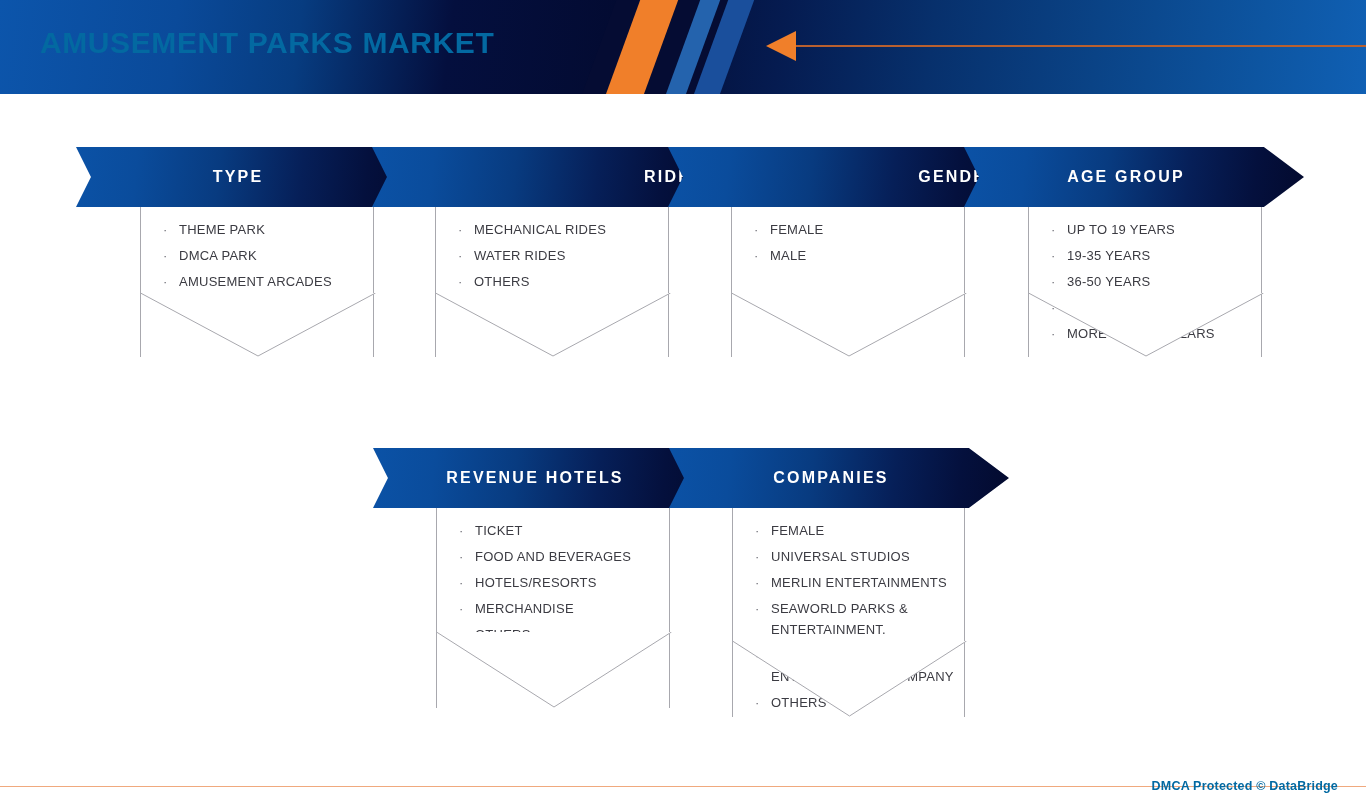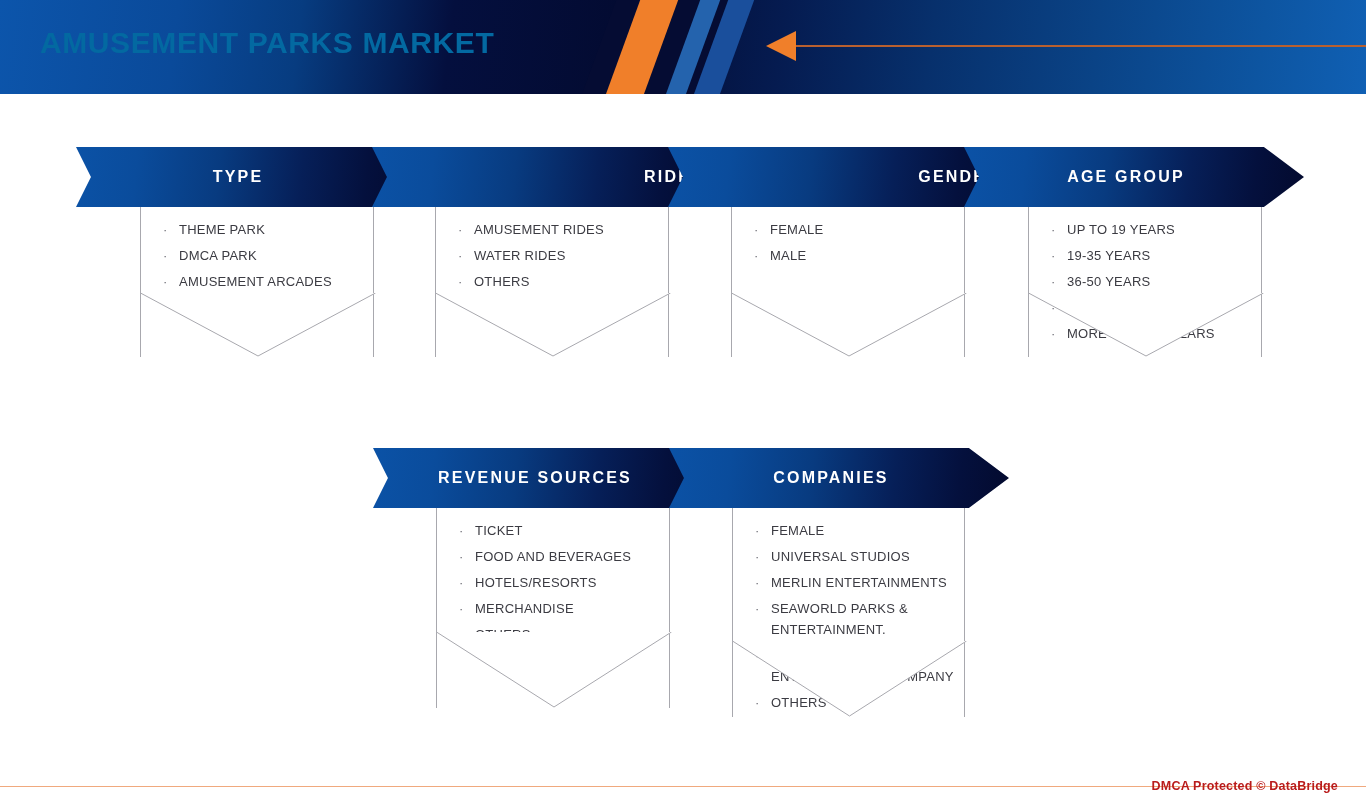--- a/index.html
+++ b/index.html
@@ -187,21 +187,21 @@
     left: 0;
     top: 786px;
     width: 1366px;
     height: 1.4px;
     background: #f0a97e;
   }
   .footer-credit {
     position: absolute;
     right: 28px;
     top: 779px;
-    color: #b91c1c;
+    color: #0369a1;
     font-size: 12.5px;
     font-weight: bold;
     letter-spacing: 0.2px;
     white-space: nowrap;
   }
 </style>
 </head>
 <body>
 
 <div class="header">
@@ -250,21 +250,21 @@
   </div>
 
   <div class="segment">
     <div class="banner" style="left:372px; top:53px; width:340px;justify-content:flex-end;">
       <span class="banner-label">RIDES</span>
     </div>
     <div class="bodybox" style="left:435px; top:113px; width:234px; height:150px;">
       <div class="items">
         <div class="item">
           <span class="bullet">·</span>
-          <span class="item-text">AMUSEMENT RIDES</span>
+          <span class="item-text">MECHANICAL RIDES</span>
         </div>
         <div class="item">
           <span class="bullet">·</span>
           <span class="item-text">WATER RIDES</span>
         </div>
         <div class="item">
           <span class="bullet">·</span>
           <span class="item-text">OTHERS</span>
         </div>
       </div>
@@ -329,21 +329,21 @@
       <div class="point">
         <svg width="236" height="64" viewBox="0 0 236 64">
           <polyline points="0.5,0 118,63 235.5,0" fill="#ffffff" stroke="#a8a8ae" stroke-width="1"></polyline>
         </svg>
       </div>
     </div>
   </div>
 
   <div class="segment">
     <div class="banner" style="left:373px; top:354px; width:340px;">
-      <span class="banner-label">REVENUE SOURCES</span>
+      <span class="banner-label">REVENUE HOTELS</span>
     </div>
     <div class="bodybox" style="left:436px; top:414px; width:234px; height:200px;">
       <div class="items">
         <div class="item">
           <span class="bullet">·</span>
           <span class="item-text">TICKET</span>
         </div>
         <div class="item">
           <span class="bullet">·</span>
           <span class="item-text">FOOD AND BEVERAGES</span>

